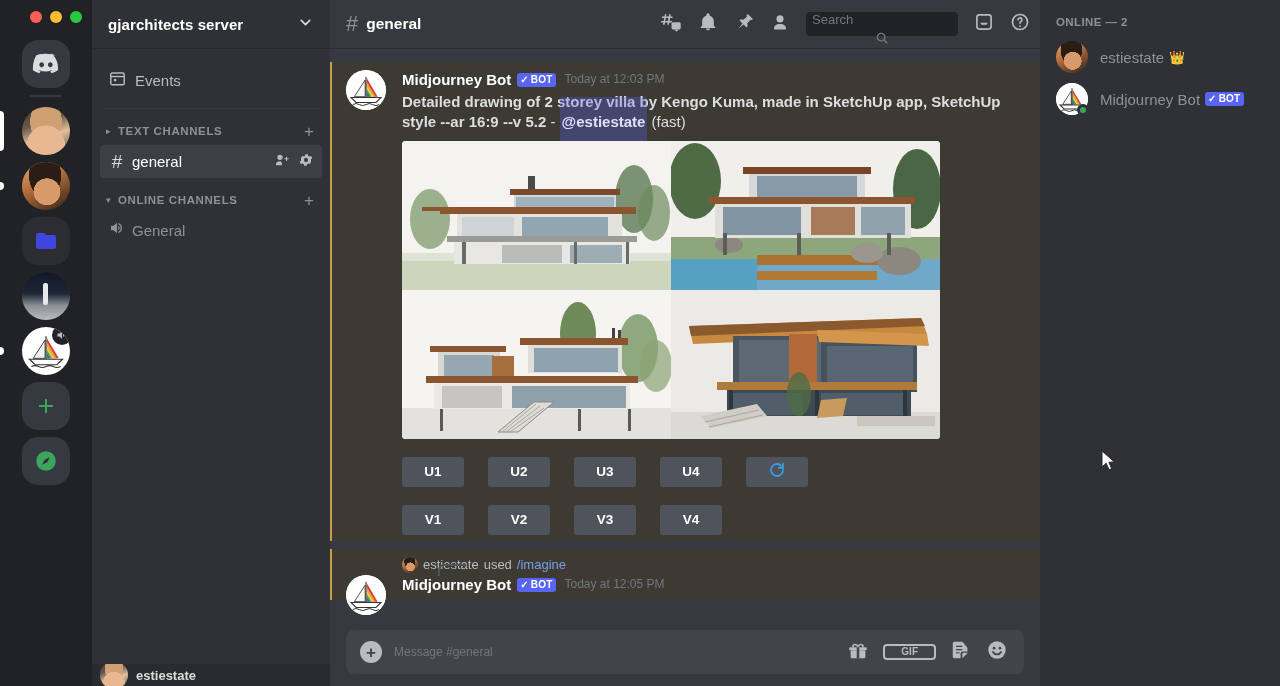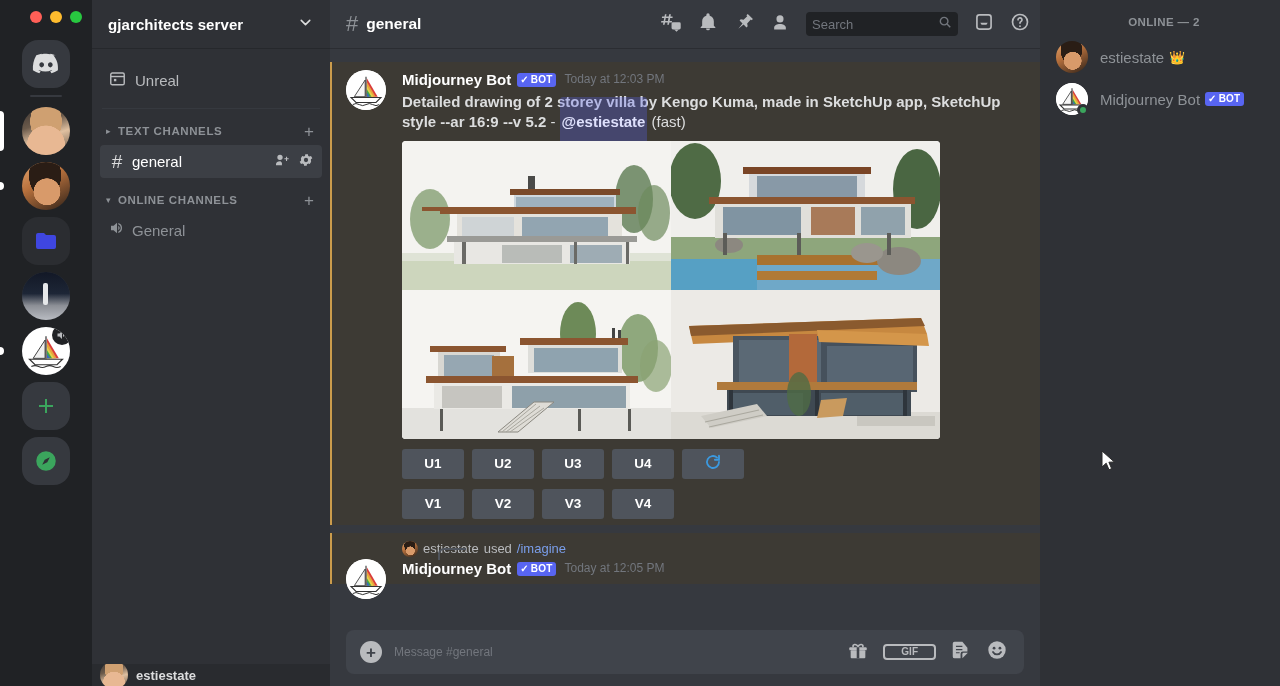--- a/index.html
+++ b/index.html
@@ -120,21 +120,21 @@
   .main { flex:1; height:686px; background:#36393f; display:flex; flex-direction:column; min-width:0; }
   .topbar {
     height:48px; display:flex; align-items:center; padding: 0 10px 0 16px; flex-shrink:0;
     box-shadow: 0 1px 0 rgba(0,0,0,.2); position:relative; z-index:5;
   }
   .topbar .hash { font-size:22px; color:#8e9297; margin-right:8px; font-weight:400; }
   .topbar .chname { color:#fff; font-size:15.5px; font-weight:700; }
   .topbar-right { margin-left:auto; display:flex; align-items:center; gap:16px; color:#b9bbbe; }
   .searchbox {
     width: 152px; height:24px; background:#202225; border-radius:4px;
-    display:flex; align-items:center; padding: 0 6px; gap:4px;
+    display:flex; align-items:center; padding: 0 6px; gap:4px;flex-direction:column;
   }
   .searchbox input {
     flex:1; background:transparent; border:0; outline:0; color:#dcddde;
     font-size:13px; font-family:"Liberation Sans", sans-serif; width:100%;
   }
   .searchbox input::placeholder { color:#72767d; }
 
   .msgarea { flex:1; position:relative; overflow:hidden; display:flex; flex-direction:column; }
   .msgscroll { flex:1; position:relative; overflow:hidden; }
 
@@ -167,21 +167,21 @@
   .paren { font-weight:400; color:#dcddde; }
   .dash { font-weight:400; color:#dcddde; }
 
   .imggrid {
     width:538px; height:298px; margin-top:8px; border-radius:4px; overflow:hidden;
     display:grid; grid-template-columns:1fr 1fr; grid-template-rows:1fr 1fr; gap:0;
     background:#fff;
   }
   .quad { position:relative; overflow:hidden; }
 
-  .btnrow { display:flex; gap:8px; margin-top:10px; }
+  .btnrow { display:flex; gap:24px; margin-top:18px; }
   .mjbtn {
     width:62px; height:30px; background:#4f545c; border-radius:3px; border:0;
     color:#fff; font-size:13.5px; font-weight:600; font-family:"Liberation Sans", sans-serif;
     display:flex; align-items:center; justify-content:center; cursor:pointer;
   }
   .mjbtn.icon { background:#4f545c; }
 
   .reply-ctx {
     position:relative; padding: 2px 16px 0 72px; display:flex; align-items:center; gap:5px;
     color:#b9bbbe; font-size:13px; margin-bottom:1px;
@@ -206,21 +206,21 @@
   }
   .cinput .ph { flex:1; color:#72767d; font-size:12px; }
   .cicons { display:flex; align-items:center; gap:14px; color:#b9bbbe; }
   .gifbox {
     border:2px solid #b9bbbe; border-radius:4px; color:#b9bbbe; font-size:10px;
     font-weight:700; padding: 1px 16px; line-height:1;
   }
 
   
   .members { width:240px; height:686px; background:#2f3136; flex-shrink:0; padding: 16px 8px 0 16px; }
-  .mhead { color:#8e9297; font-size:11.5px; font-weight:700; letter-spacing:.4px; margin-bottom:8px;text-align:center; }
+  .mhead { color:#8e9297; font-size:11.5px; font-weight:700; letter-spacing:.4px; margin-bottom:8px; }
   .mrow { display:flex; align-items:center; gap:12px; height:42px; border-radius:4px; padding: 0 8px 0 0; cursor:pointer; }
   .mav { width:32px; height:32px; border-radius:50%; position:relative; overflow:visible; flex-shrink:0; }
   .mav .inner { width:32px; height:32px; border-radius:50%; overflow:hidden; }
   .status-dot {
     position:absolute; right:-1px; bottom:-1px; width:12px; height:12px; border-radius:50%;
     background:#3ba55d; border:3px solid #2f3136;
   }
   .mname { color:#8e9297; font-size:15px; font-weight:500; display:flex; align-items:center; gap:5px; }
   .crown { font-size:13px; }
 
@@ -337,21 +337,21 @@
     <div class="chan-scroll">
 
       <div class="events-row">
         <span>
           <svg width="19" height="19" viewBox="0 0 24 24" fill="none" stroke="#b9bbbe" stroke-width="1.8">
               <rect x="3.5" y="5" width="17" height="15" rx="2"></rect>
               <path d="M3.5 9.5h17"></path>
               <rect x="7.5" y="12.5" width="3" height="3" fill="#b9bbbe" stroke="none"></rect>
             </svg>
         </span>
-        <span class="lbl">Unreal</span>
+        <span class="lbl">Events</span>
       </div>
 
       <div class="divider"></div>
 
       <div class="cat">
         <span class="arrow">▸</span>
         <span class="cat-label">TEXT CHANNELS</span>
         <span class="plus">+</span>
       </div>
 

